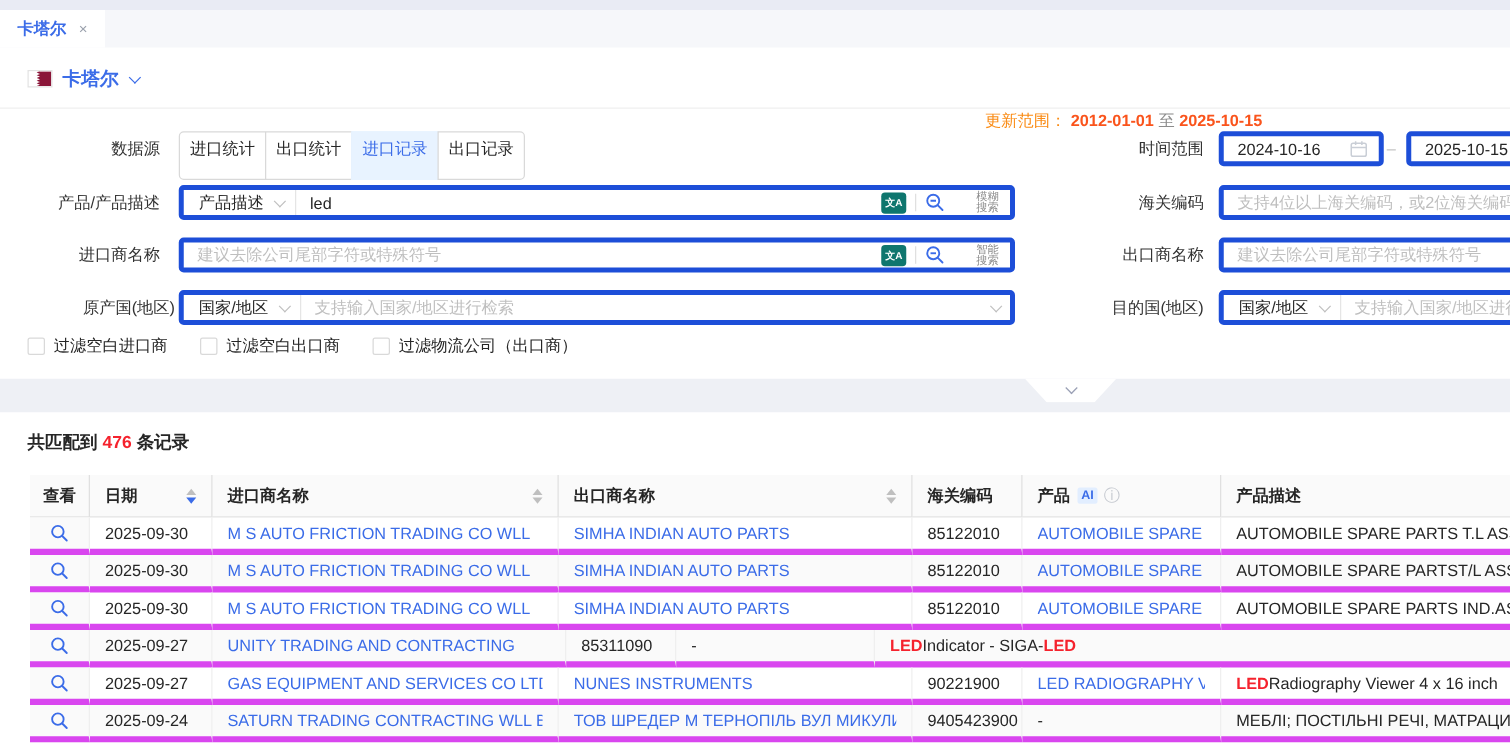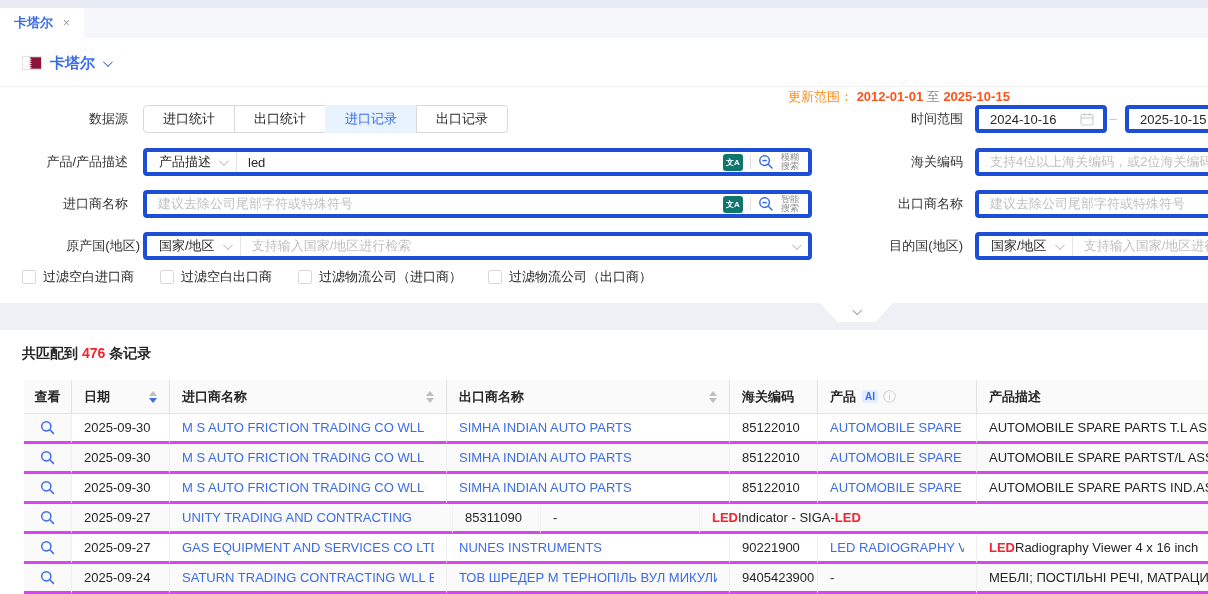--- a/index.html
+++ b/index.html
@@ -27,21 +27,21 @@
           transform:rotate(45deg) translateY(-2px); display:inline-block; }
   .chev.gray { border-color:#bfbfbf; }
   .hdiv { left:0; top:86px; width:1208px; height:1px; background:#f0f0f0; }
 
   
   .flabel { width:128px; text-align:right; line-height:28px; color:#333; }
   .flabel-r { width:120px; text-align:right; line-height:28px; color:#333; }
 
   
   .btn-group { display:flex; }
-  .seg-btn { height:28px; padding:0 19px; line-height:26px; background:#fff;
+  .seg-btn { height:39px; padding:0 8px; line-height:26px; background:#fff;
              border:1px solid #d9d9d9; margin-left:-1px; cursor:pointer; color:#262626; }
   .seg-btn:first-child { border-radius:4px 0 0 4px; margin-left:0; }
   .seg-btn:last-child { border-radius:0 4px 4px 0; }
   .seg-btn.selected { background:#e8f3ff; color:#3b6ce8; border-color:#e8f3ff; }
 
   
   .update-range { right:0; top:88px; width:420px; text-align:left; font-size:13px; }
   .ur-label { color:#fa8c16; }
   .ur-date { color:#fa541c; font-weight:bold; }
   .ur-to { color:#8c8c8c; }
@@ -51,21 +51,21 @@
                display:flex; align-items:center; }
   .input-box .ph { color:#bfbfbf; padding:0 11px; white-space:nowrap; overflow:hidden; }
   .input-box .val { color:#262626; padding:0 11px; white-space:nowrap; }
   .grp-select { display:flex; align-items:center; gap:8px; padding:0 10px 0 12px;
                 height:100%; border-right:1px solid #e5e5e5; cursor:pointer; white-space:nowrap; }
   .grp-input { flex:1; display:flex; align-items:center; overflow:hidden; }
   .suffix { display:flex; align-items:center; gap:7px; padding-right:9px; }
   .tr-icon { width:20px; height:17px; background:#0f766e; border-radius:3px; color:#fff;
              font-size:8px; font-weight:bold; display:flex; align-items:center; justify-content:center; }
   .vdiv { width:1px; height:14px; background:#e0e0e0; }
-  .mode-txt { font-size:9px; line-height:9px; color:#8c8c8c; white-space:nowrap; }
+  .mode-txt { font-size:9px; line-height:9px; color:#8c8c8c; white-space:nowrap;margin-left:18px; }
   .dash { color:#bfbfbf; line-height:28px; text-align:center; }
 
   
   .cbrow { left:22px; top:268px; display:flex; gap:26px; align-items:center; }
   .cb { display:flex; align-items:center; gap:7px; cursor:pointer; }
   .cb .box { width:14px; height:14px; border:1px solid #d9d9d9; border-radius:2px; background:#fff; }
 
   
   .band { left:0; top:303px; width:1208px; height:27px; background:#eef0f5; }
   .notch { left:820px; top:303px; width:73px; height:19px; background:#fff;
@@ -77,21 +77,21 @@
   .results { left:0; top:330px; width:1208px; height:264px; background:#fff; }
   .match { position:absolute; left:22px; top:15px; font-size:14px; font-weight:bold; color:#262626; }
   .match .cnt { color:#f5222d; padding:0 4px; }
 
   .tbl { position:absolute; left:24px; top:50px; width:1184px; }
   .trow { display:flex; width:100%; }
   .trow.head { height:34px; background:#fafafa; font-weight:bold; }
   .trow.body { height:30px; background:#fff; }
   .trow.body.alt { background:#fafafa; }
   .tc { display:flex; align-items:center; padding:0 12px; overflow:hidden; white-space:nowrap;
-        border-right:1px solid #efefef; border-bottom:3px solid #d946ef; }
+        border-right:1px solid #efefef; border-bottom:5px solid #d946ef; }
   .head .tc { border-right:1px solid #e0e0e0; border-bottom:1px solid #e4e4e4; }
   .tc:last-child { border-right:none; }
   .c0 { width:48px; justify-content:center; padding:0; }
   .trow.body .c0 { background:#fafafa; }
   .c1 { width:98px; } .c2 { width:277px; } .c3 { width:283px; }
   .c4 { width:88px; } .c5 { width:159px; } .c6 { flex:1; }
   .link { color:#3b6ce8; cursor:pointer; overflow:hidden; white-space:nowrap; }
   .hl { color:#f5222d; font-weight:bold; }
 
   .sorter { margin-left:auto; display:flex; flex-direction:column; gap:2px; cursor:pointer; padding-left:8px; }
@@ -232,24 +232,20 @@
 </div>
 
 <div class="abs cbrow" id="cb-row">
     <span class="cb">
       <span class="box"></span>
       <span>过滤空白进口商</span>
     </span>
     <span class="cb">
       <span class="box"></span>
       <span>过滤空白出口商</span>
-    </span>
-    <span class="cb">
-      <span class="box"></span>
-      <span>过滤物流公司（进口商）</span>
     </span>
     <span class="cb">
       <span class="box"></span>
       <span>过滤物流公司（出口商）</span>
     </span>
   </div>
 
 <div class="abs band"></div>
 <div class="abs notch">
   <span class="chev"></span>

